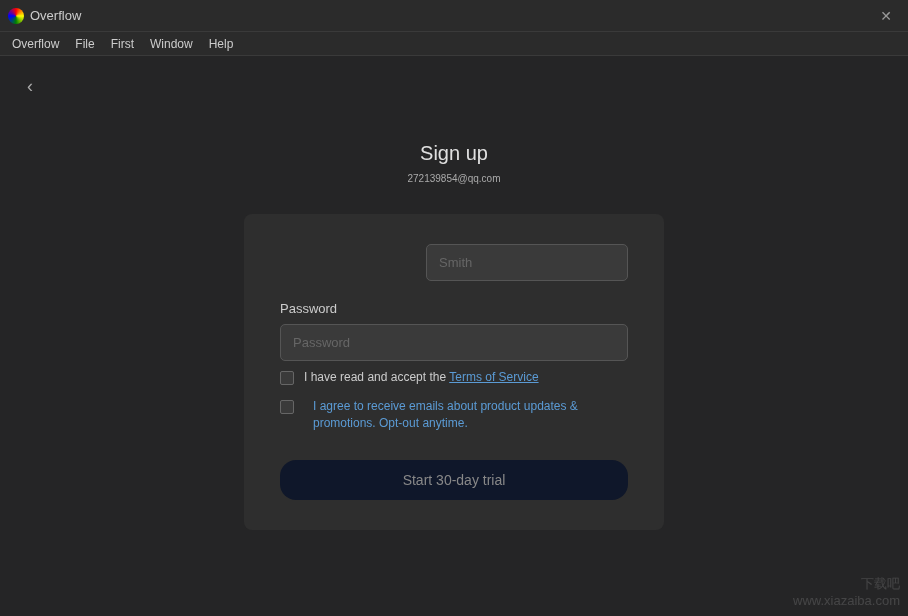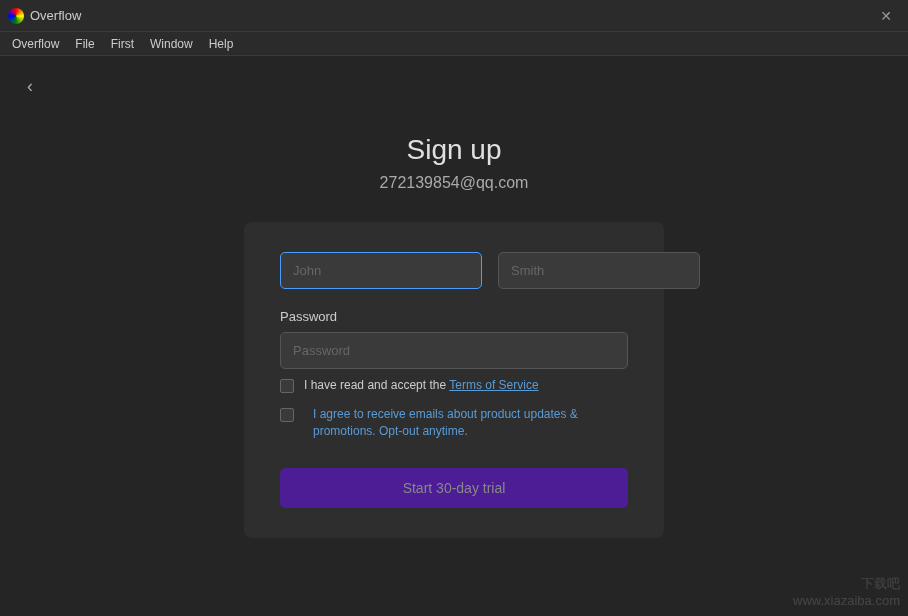--- a/index.html
+++ b/index.html
@@ -95,28 +95,28 @@
     .form-container {
       flex: 1;
       display: flex;
       flex-direction: column;
       align-items: center;
       justify-content: center;
       padding: 20px;
     }
 
     .form-title {
-      font-size: 28px;
+      font-size: 20px;
       font-weight: 400;
       color: #e0e0e0;
       margin-bottom: 8px;
     }
 
     .form-email {
-      font-size: 16px;
+      font-size: 10px;
       color: #aaa;
       margin-bottom: 30px;
     }
 
     .form-card {
       background: #2e2e2e;
       border-radius: 8px;
       padding: 30px 36px;
       width: 420px;
     }
@@ -205,24 +205,24 @@
     }
 
     .opt-out-text {
       color: #5b9bd5;
       margin-left: 9px;
     }
 
     .start-btn {
       width: 100%;
       padding: 12px;
-      background: #4c1d95;
+      background: #0f172a;
       color: #888;
       border: none;
-      border-radius: 5px;
+      border-radius: 16px;
       font-size: 14px;
       cursor: pointer;
       margin-top: 16px;
       transition: background 0.2s;
     }
 
     
     .watermark {
       position: absolute;
       bottom: 8px;
@@ -255,21 +255,20 @@
 
   <div class="form-container">
     <div class="form-title">Sign up</div>
     <div class="form-email">272139854@qq.com</div>
 
     <div class="form-card">
 
       
       <div class="name-row">
         <div class="field-group">
-          <input class="field-input active-focus" type="text" placeholder="John" style="">
         </div>
         <div class="field-group">
           <input class="field-input" type="text" placeholder="Smith" style="">
         </div>
       </div>
 
       
       <div class="password-group field-group">
         <label class="field-label">Password</label>
         <input class="field-input" type="password" placeholder="Password" style="">

